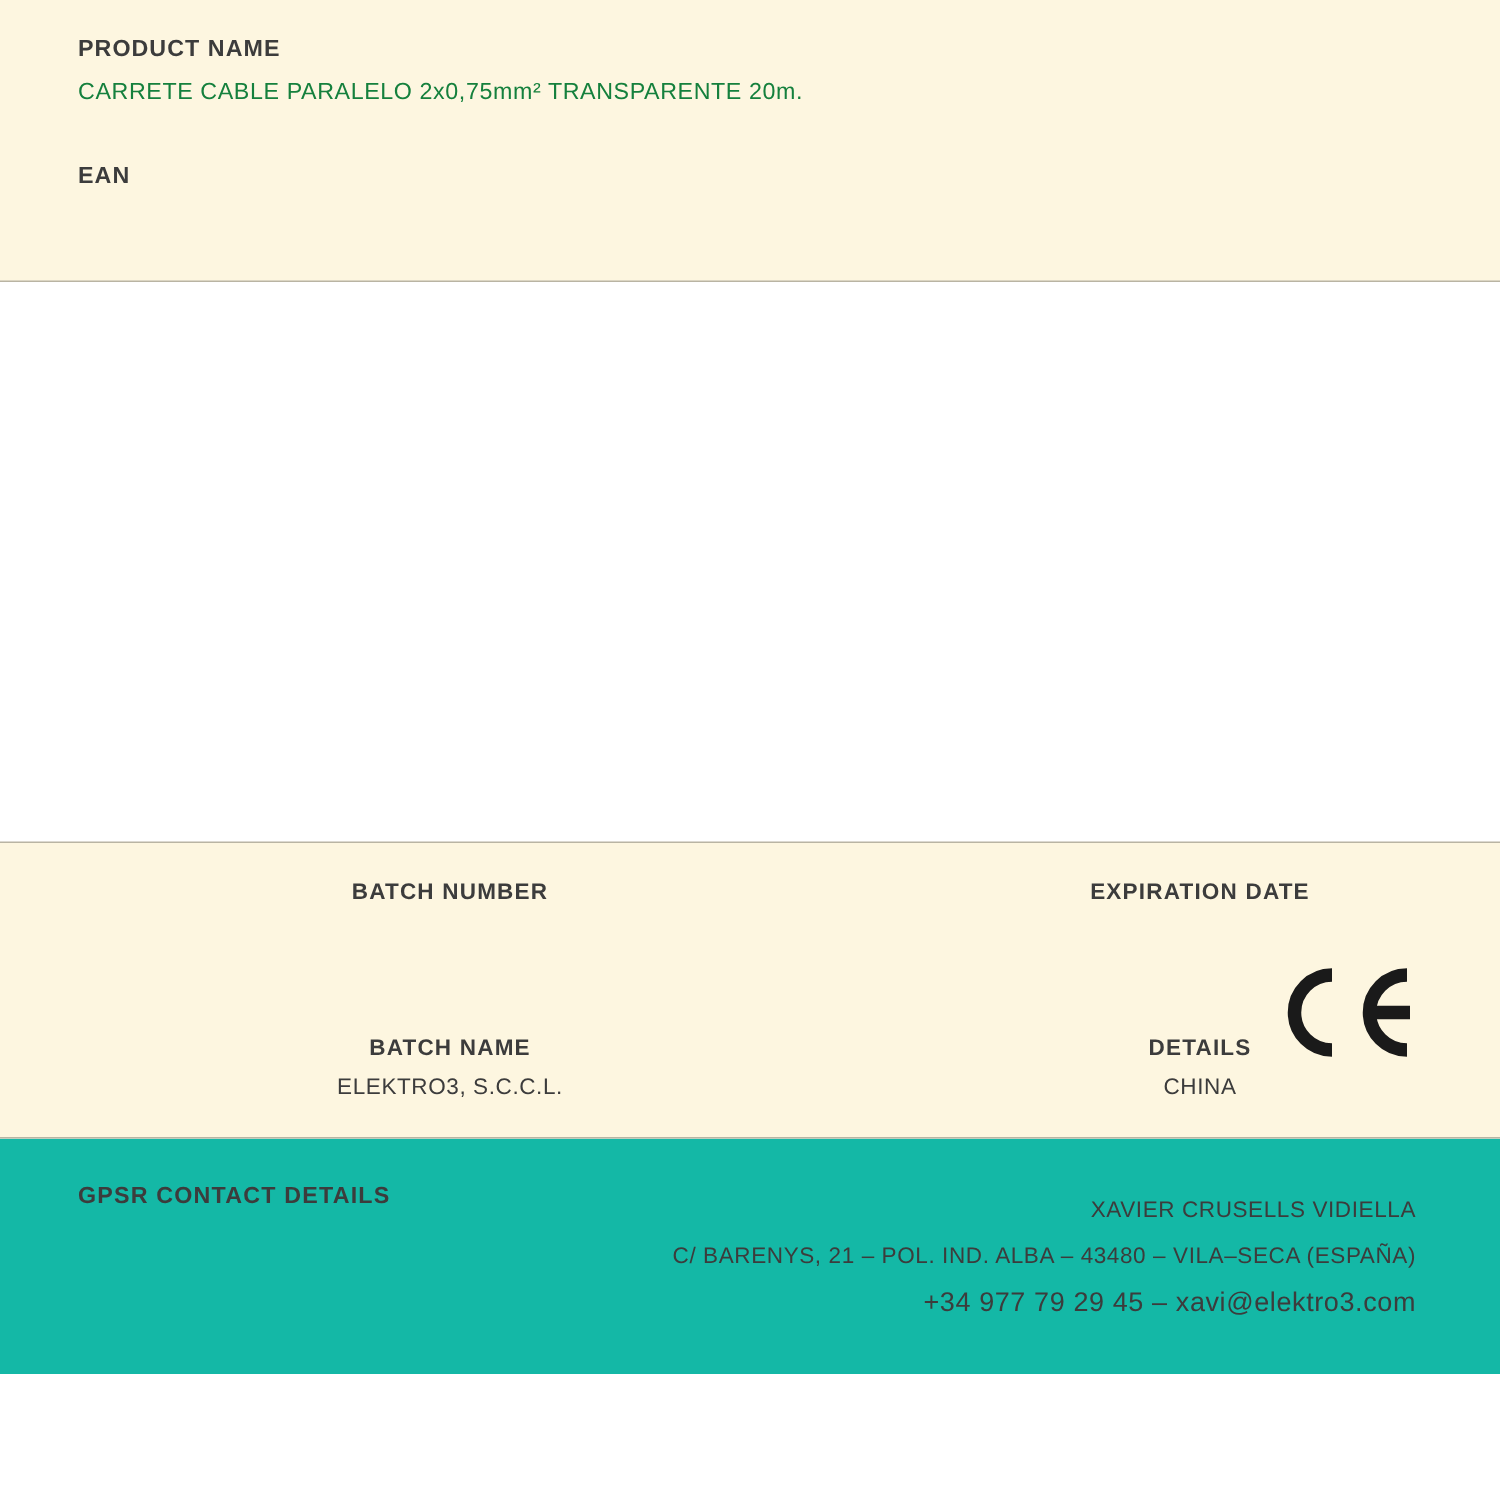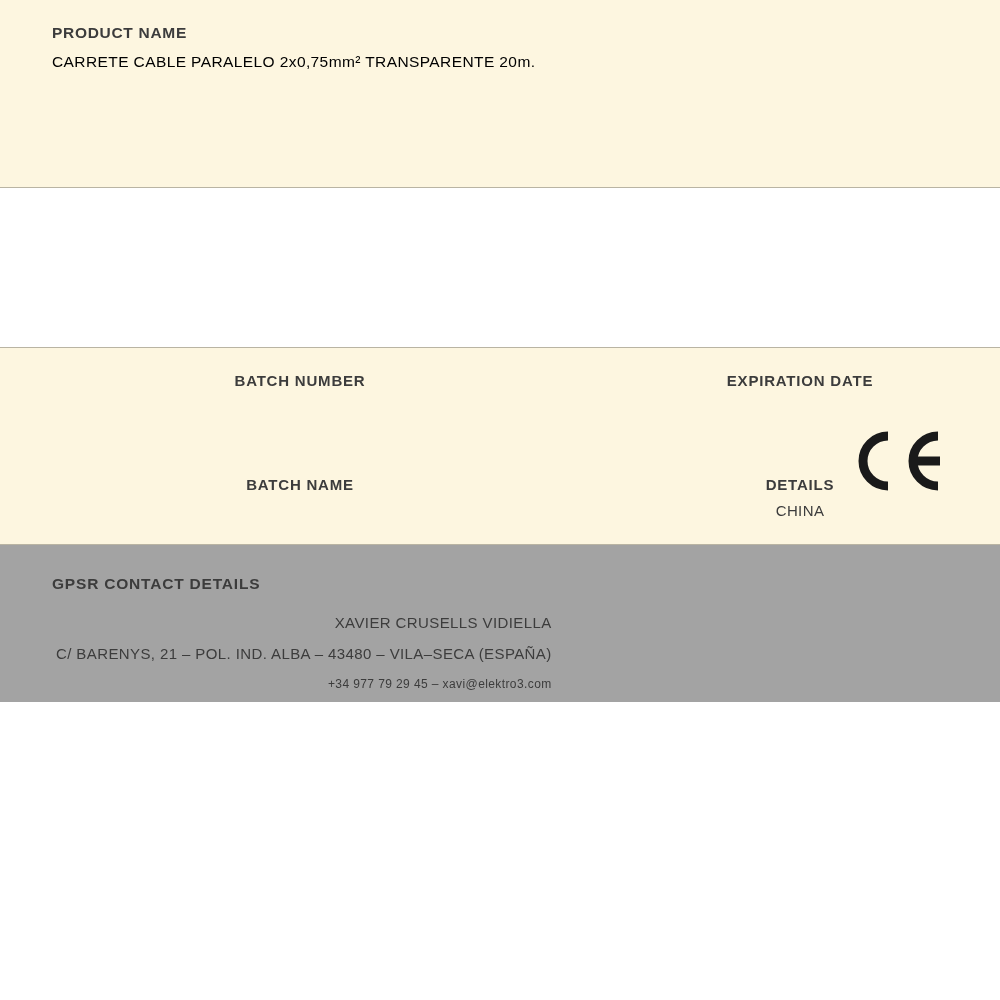--- a/index.html
+++ b/index.html
@@ -11,21 +11,21 @@
     width: 1000px;
     height: 1000px;
     background: #ffffff;
     font-family: "Liberation Sans", sans-serif;
     color: #3c3c3c;
     overflow: hidden;
   }
 
   .sheet {
     width: 1000px;
-    height: 702px;
+    height: 916px;
     display: flex;
     flex-direction: column;
     position: relative;
   }
 
   
   .top-block {
     background: #fdf6e0;
     padding: 24px 52px 18px 52px;
     border-bottom: 1px solid #b9b4a3;
@@ -34,21 +34,21 @@
   .field-label {
     font-size: 15.5px;
     font-weight: bold;
     letter-spacing: 0.7px;
     color: #3c3c3c;
     margin: 0 0 11px 0;
   }
   .field-value {
     font-size: 15.5px;
     letter-spacing: 0.4px;
-    color: #000000;
+    color: #15803d;
     margin: 0;
   }
   .spacer-field { height: 38px; }
 
   
   .middle-block {
     flex: 1 1 auto;
     background: #ffffff;
     border-bottom: 1px solid #b9b4a3;
     position: relative;
@@ -90,56 +90,56 @@
   .ce-mark {
     position: absolute;
     right: 58px;
     top: 82px;
     width: 90px;
     height: 62px;
   }
 
   
   .footer-block {
-    background: #a3a3a3;
+    background: #14b8a6;
     height: 157px;
     padding: 30px 52px 0 52px;
     display: flex;
     justify-content: space-between;
     align-items: flex-start;
-    flex-direction: column;
   }
   .footer-title {
     font-size: 15.5px;
     font-weight: bold;
     letter-spacing: 0.8px;
     color: #3c3c3c;
     white-space: nowrap;
   }
   .footer-lines {
     text-align: right;
     font-size: 15px;
     letter-spacing: 0.4px;
     color: #3c3c3c;
     line-height: 27px;
   }
   .footer-lines div { margin: 4px; }
   .footer-lines .small {
-    font-size: 12px;
+    font-size: 18px;
   }
 </style>
 </head>
 <body>
 
 <div class="sheet">
 
   <div class="top-block">
     <p class="field-label">PRODUCT NAME</p>
     <p class="field-value">CARRETE CABLE PARALELO 2x0,75mm² TRANSPARENTE 20m.</p>
     <div class="spacer-field"></div>
+    <p class="field-label">EAN</p>
   </div>
 
   <div class="middle-block"></div>
 
   <div class="info-block">
 
     <div class="info-row">
       <div class="cell">
         <p class="lbl">BATCH NUMBER</p>
         <p class="val"></p>
@@ -148,20 +148,21 @@
         <p class="lbl">EXPIRATION DATE</p>
         <p class="val"></p>
       </div>
     </div>
 
     <div class="row-gap"></div>
 
     <div class="info-row">
       <div class="cell">
         <p class="lbl">BATCH NAME</p>
+        <p class="val">ELEKTRO3, S.C.C.L.</p>
       </div>
       <div class="cell">
         <p class="lbl">DETAILS</p>
         <p class="val">CHINA</p>
       </div>
     </div>
 
     <div class="ce-mark">
       <svg width="90" height="62" viewBox="0 0 90 62" xmlns="http://www.w3.org/2000/svg">
         <path d="M36 6 A25 25 0 1 0 36 56" fill="none" stroke="#1a1a1a" stroke-width="9"></path>

